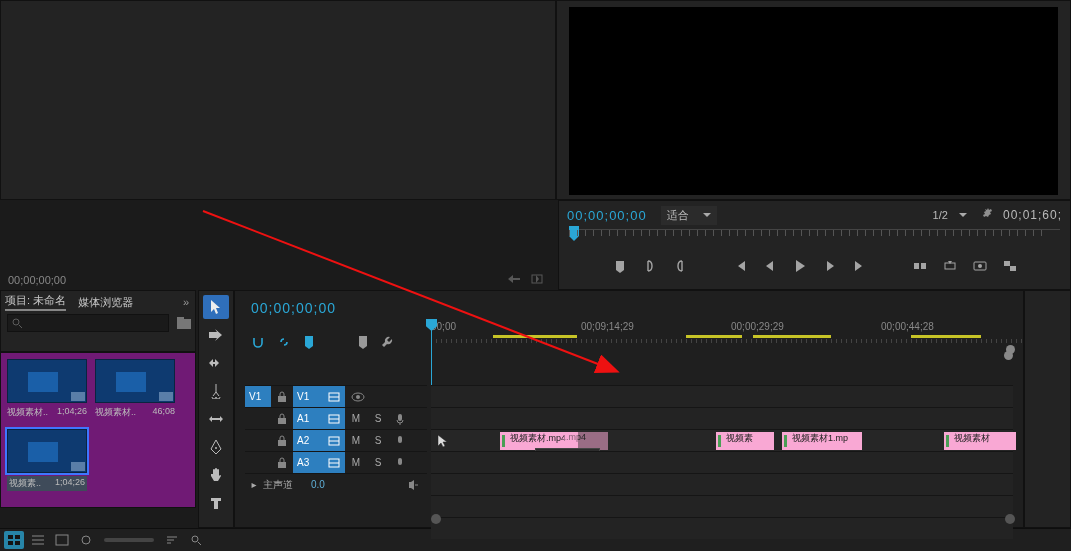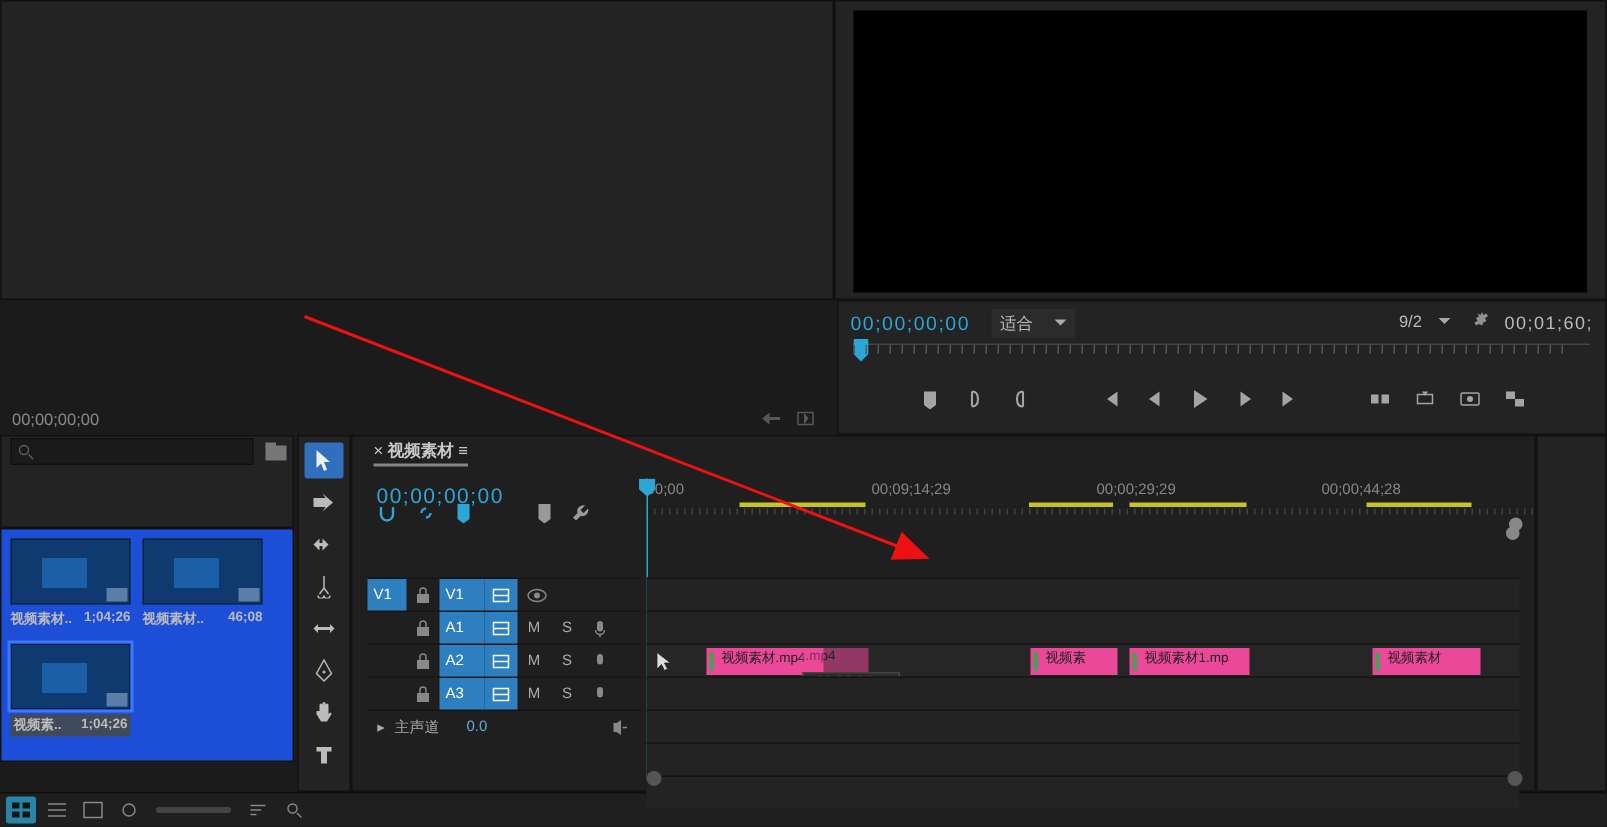--- a/index.html
+++ b/index.html
@@ -39,21 +39,21 @@
 .proj-strip { position: absolute; left: 0; top: 290px; width: 196px; height: 62px; background: #232323; border: 1px solid #111; }
 .proj-tabs { display: flex; align-items: center; height: 22px; padding-left: 4px; gap: 12px; font-size: 11px; }
 .proj-tabs .tab-u { border-bottom: 2px solid #868686; padding-bottom: 1px; }
 .proj-tabs .dbl { margin-left: auto; margin-right: 6px; opacity: .7; }
 .proj-file { display: flex; align-items: center; height: 18px; padding-left: 10px; color: #aaa; font-size: 11px; }
 .proj-search { display: flex; align-items: center; height: 20px; padding: 0 6px; gap: 6px; }
 .proj-search input { flex: 1; background: #1a1a1a; border: 1px solid #111; height: 18px; color: #aaa; padding-left: 18px; font-size: 11px; }
 .proj-search .mag { position: absolute; margin-left: 4px; opacity: .6; }
 
 
-.proj-thumbs { position: absolute; left: 0; top: 352px; width: 196px; height: 156px; background: #1d4ed8; border: 1px solid #111; padding: 6px; font-weight: bold; }
+.proj-thumbs { position: absolute; left: 0; top: 352px; width: 196px; height: 156px; background: #701a75; border: 1px solid #111; padding: 6px; }
 .thumb-row { display: flex; gap: 8px; }
 .thumb { width: 80px; }
 .thumb .img { height: 44px; background: #0e3a70; position: relative; border: 1px solid #0a2440; }
 .thumb .img .tb { position: absolute; top: 12px; left: 20px; width: 30px; height: 20px; background: #1a5fa8; }
 .thumb .img.sel { outline: 2px solid #3f76ff; }
 .thumb .img .badge { position: absolute; right: 1px; bottom: 1px; width: 14px; height: 9px; background: #5a7ea8; }
 .thumb .cap { display: flex; justify-content: space-between; font-size: 9px; margin-top: 3px; color: #bbb; }
 
 
 .proj-bottom { position: absolute; left: 0; top: 528px; width: 1071px; height: 23px; background: #1f1f1f; border-top: 1px solid #0e0e0e; display: flex; align-items: center; padding-left: 4px; gap: 4px; }
@@ -89,21 +89,21 @@
 .track-row .eye { width: 26px; }
 .track-row .m { width: 22px; }
 .master-row { height: 22px; display: flex; align-items: center; font-size: 10px; color: #aaa; border-top: 1px solid #151515; }
 .master-row .chev { width: 18px; text-align: center; }
 .master-row .val { color: #5fb0d8; margin-left: 18px; }
 .master-row .snd { margin-left: auto; margin-right: 8px; }
 
 .tracks-right { position: absolute; left: 196px; top: 94px; right: 10px; }
 .tr { height: 22px; border-top: 1px solid #151515; position: relative; background: #232323; }
 .tr.alt { background: #262626; }
-.clip { position: absolute; top: 2px; height: 18px; background: #ec4899; font-size: 9px; color: #222; overflow: hidden; white-space: nowrap; padding-left: 2px; }
+.clip { position: absolute; top: 2px; height: 18px; background: #f9a8d4; font-size: 9px; color: #222; overflow: hidden; white-space: nowrap; padding-left: 2px; margin-left: 29px; }
 .clip .bar { position: absolute; left: 2px; top: 3px; width: 3px; height: 12px; background: #4a9e55; }
 .clip.ghost { opacity: .55; }
 .tc-tip { position: absolute; background: #2c2c2c; color: #ccc; font-size: 10px; padding: 1px 4px; border: 1px solid #444; }
 .circle { position: absolute; width: 9px; height: 9px; border-radius: 50%; background: #888; }
 .hscroll-cap { position: absolute; width: 10px; height: 10px; border-radius: 50%; background: #555; bottom: 3px; }
 
 .right-strip { position: absolute; left: 1024px; top: 290px; width: 47px; height: 238px; background: #232323; border: 1px solid #111; }
 
 
 .arrow { position: absolute; pointer-events: none; }
@@ -143,21 +143,21 @@
     <div class="pc-row1">
       <span class="tc-cyan">00;00;00;00</span>
       <span class="sel">
         <span>适合</span>
         <svg class="chev-dn">
             <path d="M0 2l4 4 4-4" fill="#aaa"></path>
           </svg>
       </span>
       <span class="spacer"></span>
       <span class="half">
-        <span>9/2</span>
+        <span>1/2</span>
         <svg class="chev-dn" style="display:inline-block;margin-left:8px">
             <path d="M0 2l4 4 4-4" fill="#aaa"></path>
           </svg>
       </span>
       <span class="wrench">
           <svg width="14" height="14">
             <path d="M7 1l1 2 2-1 1 2-2 1 1 2-2 1-1 2-2-1-2 1-1-2 2-1-1-2 2-1-1-2 2 1z" fill="#aaa"></path>
           </svg>
         </span>
       <span class="tc-right">00;01;60;</span>
@@ -295,20 +295,25 @@
             <svg width="14" height="12">
               <rect x="1" y="1" width="6" height="5" fill="#bbb"></rect>
               <rect x="7" y="6" width="6" height="5" fill="#bbb"></rect>
             </svg>
           </span>
       </div>
     </div>
   </div>
 
   <div class="proj-strip">
+    <div class="proj-tabs">
+      <span class="tab-u">项目: 未命名</span>
+      <span>媒体浏览器</span>
+      <span class="dbl">»</span>
+    </div>
     <div class="proj-search">
       <span class="mag">
           <svg width="12" height="12">
             <circle cx="5" cy="5" r="3" fill="none" stroke="#888"></circle>
             <path d="M8 8l3 3" stroke="#888"></path>
           </svg>
         </span>
       <input placeholder="" style="">
       <span>
           <svg width="18" height="16">
@@ -432,23 +437,20 @@
         </svg>
       </div>
     <div class="tool">
         <svg width="14" height="16">
           <path d="M2 3h10v3H9v8H5V6H2z" fill="#bbb"></path>
         </svg>
       </div>
   </div>
 
   <div class="timeline">
-    <div class="tl-tab">
-        <span>× <b>视频素材</b> ≡</span>
-      </div>
     <div class="tl-head">
       <span class="tc-cyan" style="font-size:14px">00;00;00;00</span>
     </div>
     <div style="position:absolute;left:16px;top:44px;display:flex;gap:12px;align-items:center">
       <span class="ico" style="color:#2aa7d6">
           <svg width="14" height="14">
             <path d="M3 3v5a4 4 0 008 0V3" stroke="#2aa7d6" fill="none" stroke-width="1.6"></path>
           </svg>
         </span>
       <span class="ico" style="color:#2aa7d6">

